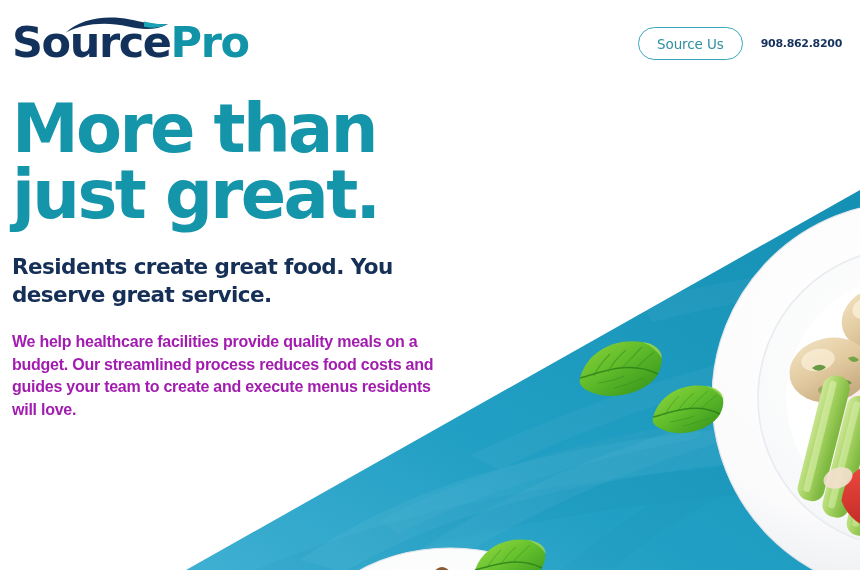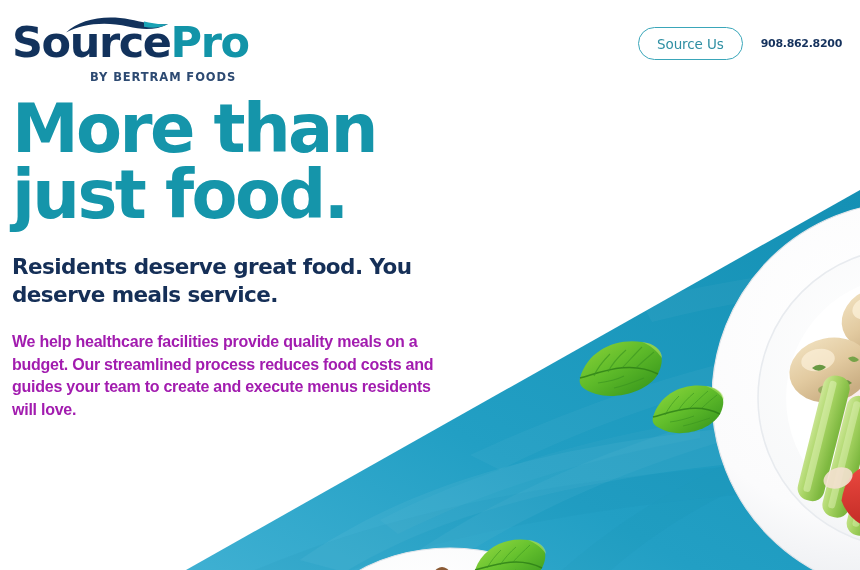--- a/index.html
+++ b/index.html
@@ -235,36 +235,35 @@
         <path d="M2,20.5 C16,7.5 40,2.5 66,7.5 C80,10.2 90,13.4 104,12.0
                  C92,18.6 78,18.0 64,14.6 C40,9.0 18,12.2 2,20.5 Z" fill="#12325c"></path>
         <path d="M80,9.6 C88,11.3 95,12.8 104,12.0
                  C97,15.9 89,16.4 80,14.8 Z" fill="#1aa3b5"></path>
       </svg>
 
       <div class="logo-wordmark">
         <span class="logo-source">Source</span><span class="logo-pro">Pro</span>
       </div>
 
-      <div class="logo-tagline">BY BERTRAM FOODS</div>
     </div>
 
     <div class="header-actions">
       <button class="contact-btn">Source Us</button>
       <a class="phone-number" href="#">908.862.8200</a>
     </div>
   </header>
 
   <div class="hero-copy">
     <h1 class="hero-headline">
       <span class="hl-line">More than</span>
-      <span class="hl-line">just food.</span>
+      <span class="hl-line">just great.</span>
     </h1>
 
-    <h2 class="hero-subhead">Residents deserve great food. You deserve meals service.</h2>
+    <h2 class="hero-subhead">Residents create great food. You deserve great service.</h2>
 
     <p class="hero-body">We help healthcare facilities provide quality meals on a budget. Our streamlined process reduces food costs and guides your team to create and execute menus residents will love.</p>
   </div>
 
   <div class="food-layer">
 
     <svg class="plate-main" viewBox="0 0 420 420">
       <defs>
         <radialGradient id="plateG" cx="38%" cy="32%" r="78%">
           <stop offset="0%" stop-color="#ffffff"></stop>

